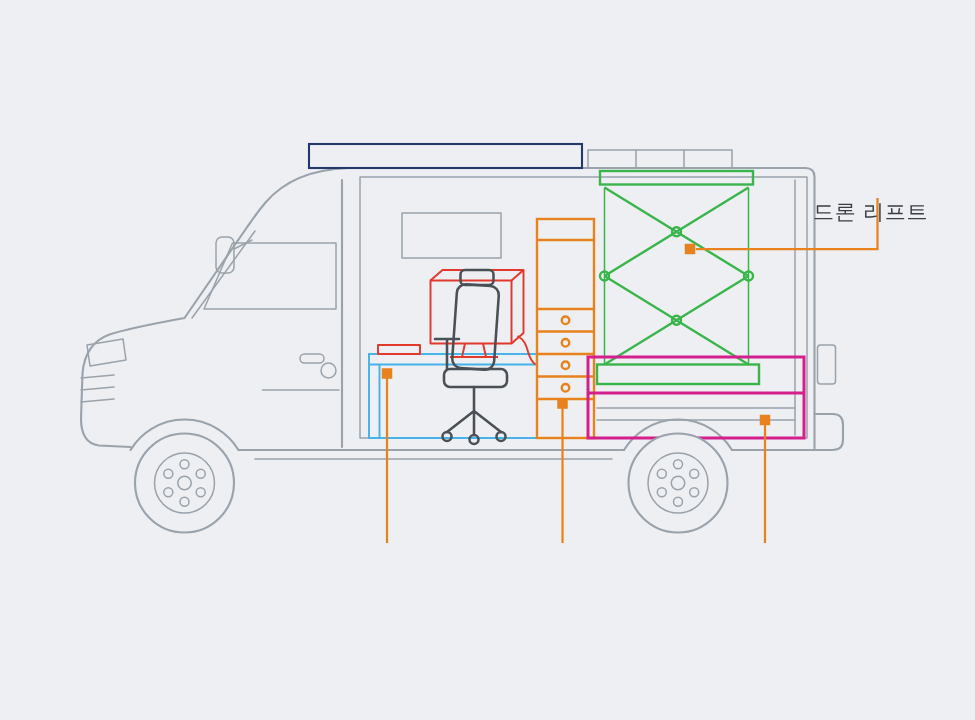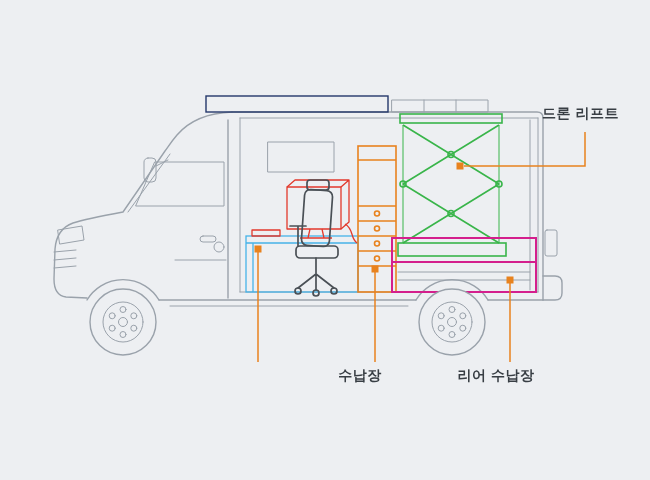--- a/index.html
+++ b/index.html
@@ -20,25 +20,26 @@
   .green{fill:none;stroke:var(--lift-green,#39b54a);stroke-width:1.6;}
   .greent{fill:none;stroke:var(--lift-green,#39b54a);stroke-width:1;}
   .pink{fill:none;stroke:var(--rear-pink,#d41f8d);stroke-width:2;}
   .navy{fill:none;stroke:var(--roof-navy,#24386b);stroke-width:1.4;}
   .dark{fill:none;stroke:var(--chair-dark,#4a5056);stroke-width:1.7;stroke-linecap:round;stroke-linejoin:round;}
   .leader{fill:none;stroke:var(--leader-orange,#e8821e);stroke-width:1.5;}
   .marker{fill:var(--leader-orange,#e8821e);stroke:none;}
   .wheelfill{fill:var(--background,#edeff2);}
   .label{
     position:absolute;
-    font-size:14px;font-weight:700;
+    font-size:14px;font-weight:400;
     color:var(--label-text,#383e44);
     text-align:center;
     letter-spacing:0.5px;
     white-space:nowrap;
+    margin-top:28px;
   }
 </style>
 </head>
 <body>
 
 <div class="stage">
 
   <svg width="650" height="480" viewBox="0 0 650 480">
     <defs>
       <pattern id="hatchGray" width="7" height="7" patternUnits="userSpaceOnUse" patternTransform="rotate(45)">
@@ -180,15 +181,13 @@
       <line class="leader" x1="375" y1="272" x2="375" y2="362"></line>
       <rect class="marker" x="371.5" y="265.5" width="7" height="7"></rect>
     </g>
     <g>
       <line class="leader" x1="510" y1="283" x2="510" y2="362"></line>
       <rect class="marker" x="506.5" y="276.5" width="7" height="7"></rect>
     </g>
   </svg>
 
   <div class="label" style="left:542px;top:105px;text-align:left;">드론 리프트</div>
-  <div class="label" style="left:316px;top:367px;width:88px;">수납장</div>
-  <div class="label" style="left:444px;top:367px;width:104px;">리어 수납장</div>
 </div>
 
 </body></html>

